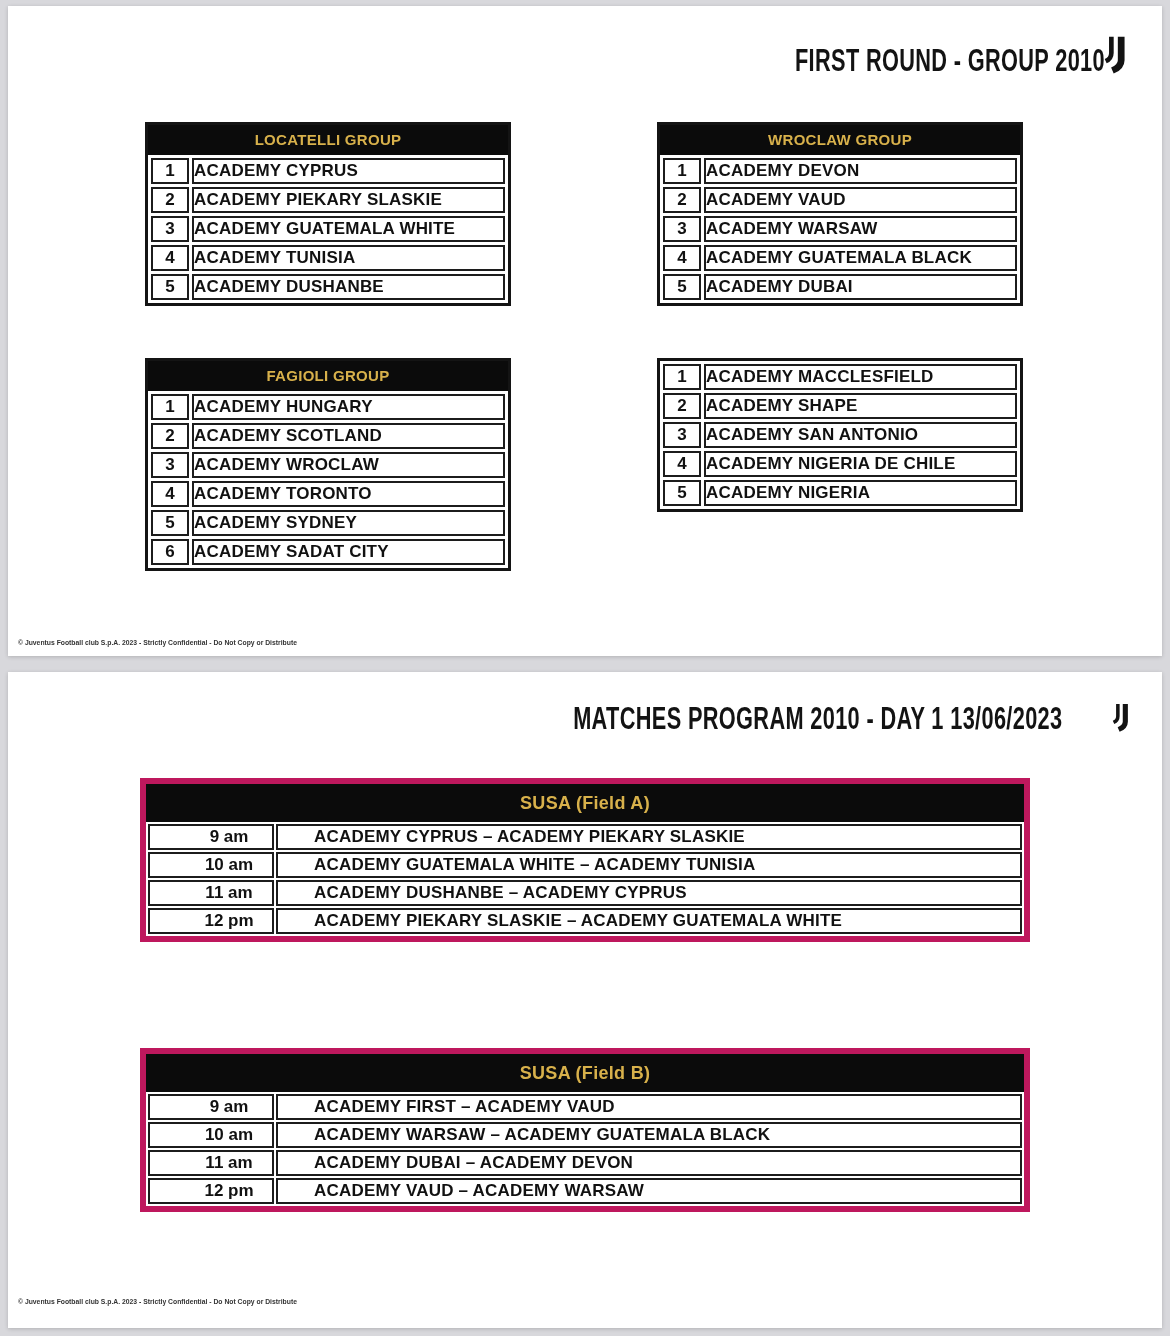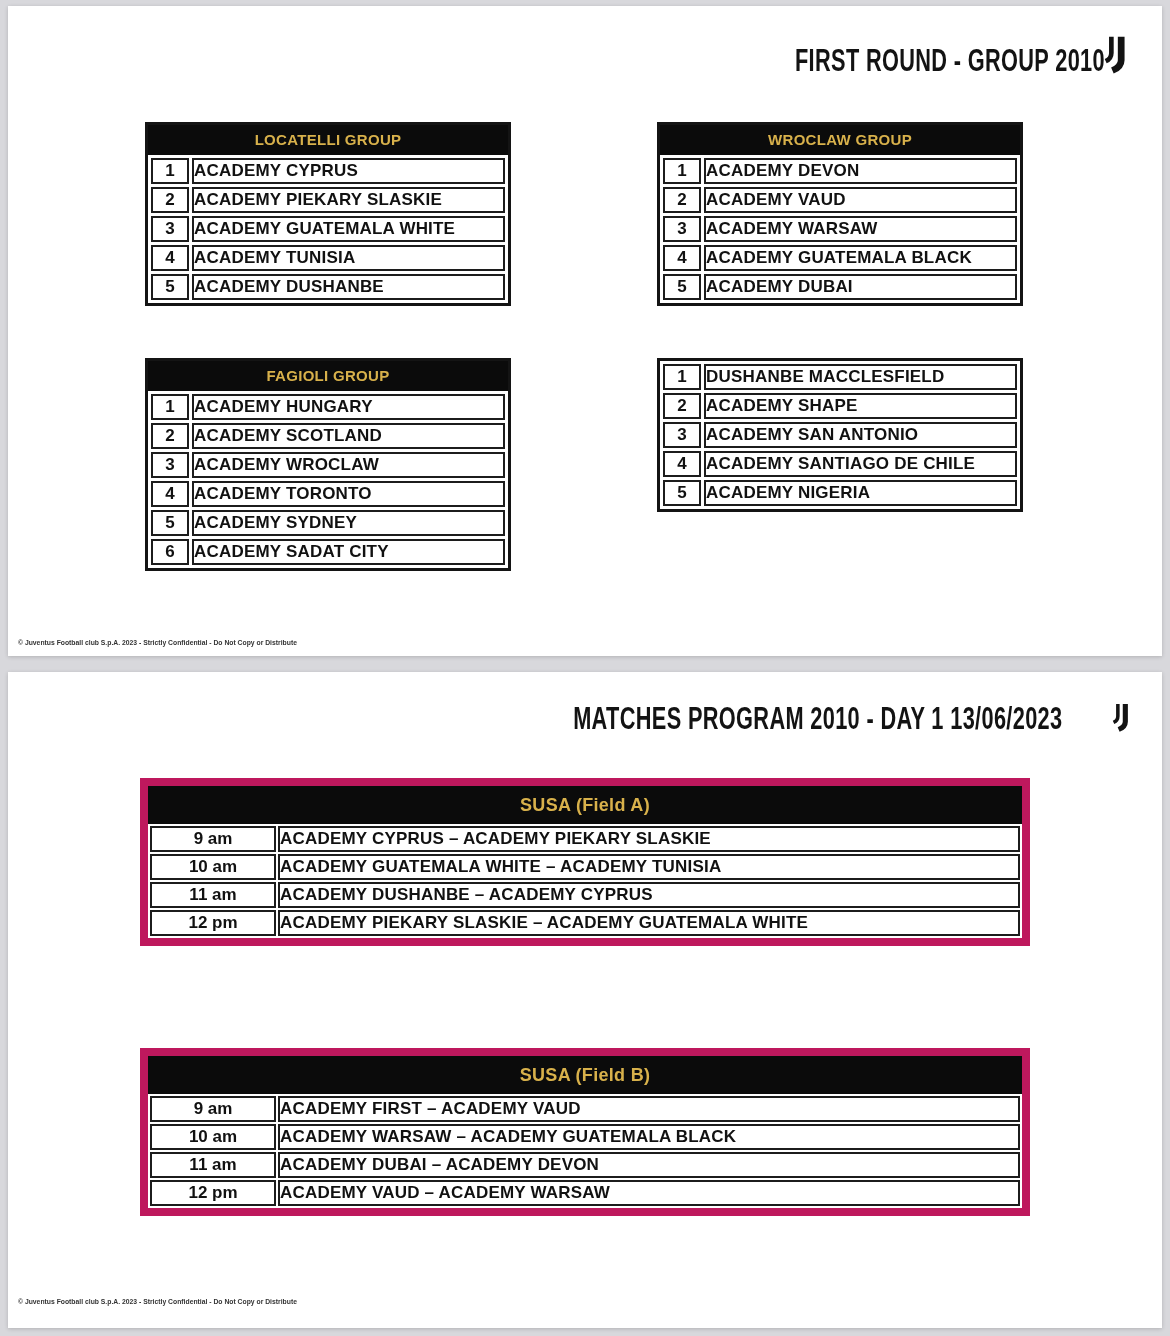--- a/index.html
+++ b/index.html
@@ -55,33 +55,33 @@
   .group-table td {
     border:2px solid #1c1c1c; height:26px;
     font-size:17px; font-weight:700; color:#111; background:#fff;
   }
   .group-table td.num  { width:38px; text-align:center; }
   .group-table td.team { padding-left:0; letter-spacing:0.2px; }
 
   
   .sched-table {
     position:absolute; width:890px;
-    border:8px solid #be185d; background:#fff;
+    border:6px solid #be185d; background:#fff;
   }
   #st-a { left:132px; top:106px; }
   #st-b { left:132px; top:376px; }
   .st-header {
     background:var(--header-black,#0b0b0b); color:var(--gold,#d8b14b);
     font-size:18px; font-weight:700; text-align:center;
     height:38px; line-height:38px; letter-spacing:0.3px;
   }
   .sched-table table { width:100%; border-collapse:separate; border-spacing:2px; }
   .sched-table td {
     border:2px solid #1c1c1c; height:26px;
-    font-size:17px; font-weight:700; color:#111; background:#fff;
+    font-size:17px; font-weight:700; color:#111; background:#fff;padding-left:36px;
   }
   .sched-table td.time  { width:126px; text-align:center; }
   .sched-table td.match { letter-spacing:0.2px; }
 
   .page-footer {
     position:absolute; left:10px;
     font-size:8px; font-weight:700; color:#333;
     white-space:nowrap;
     transform:scaleX(0.85); transform-origin:left center;
   }
@@ -188,33 +188,33 @@
           </tr>
     </tbody>
       </table>
   </div>
 
   <div class="group-table" id="gt-pogba">
     <table>
       <tbody>
           <tr>
             <td class="num">1</td>
-            <td class="team">DUSHANBE MACCLESFIELD</td>
+            <td class="team">ACADEMY MACCLESFIELD</td>
           </tr>
       <tr>
             <td class="num">2</td>
             <td class="team">ACADEMY SHAPE</td>
           </tr>
       <tr>
             <td class="num">3</td>
             <td class="team">ACADEMY SAN ANTONIO</td>
           </tr>
       <tr>
             <td class="num">4</td>
-            <td class="team">ACADEMY SANTIAGO DE CHILE</td>
+            <td class="team">ACADEMY NIGERIA DE CHILE</td>
           </tr>
       <tr>
             <td class="num">5</td>
             <td class="team">ACADEMY NIGERIA</td>
           </tr>
     </tbody>
       </table>
   </div>
 
   <div class="page-footer">© Juventus Football club S.p.A. 2023 - Strictly Confidential - Do Not Copy or Distribute</div>

